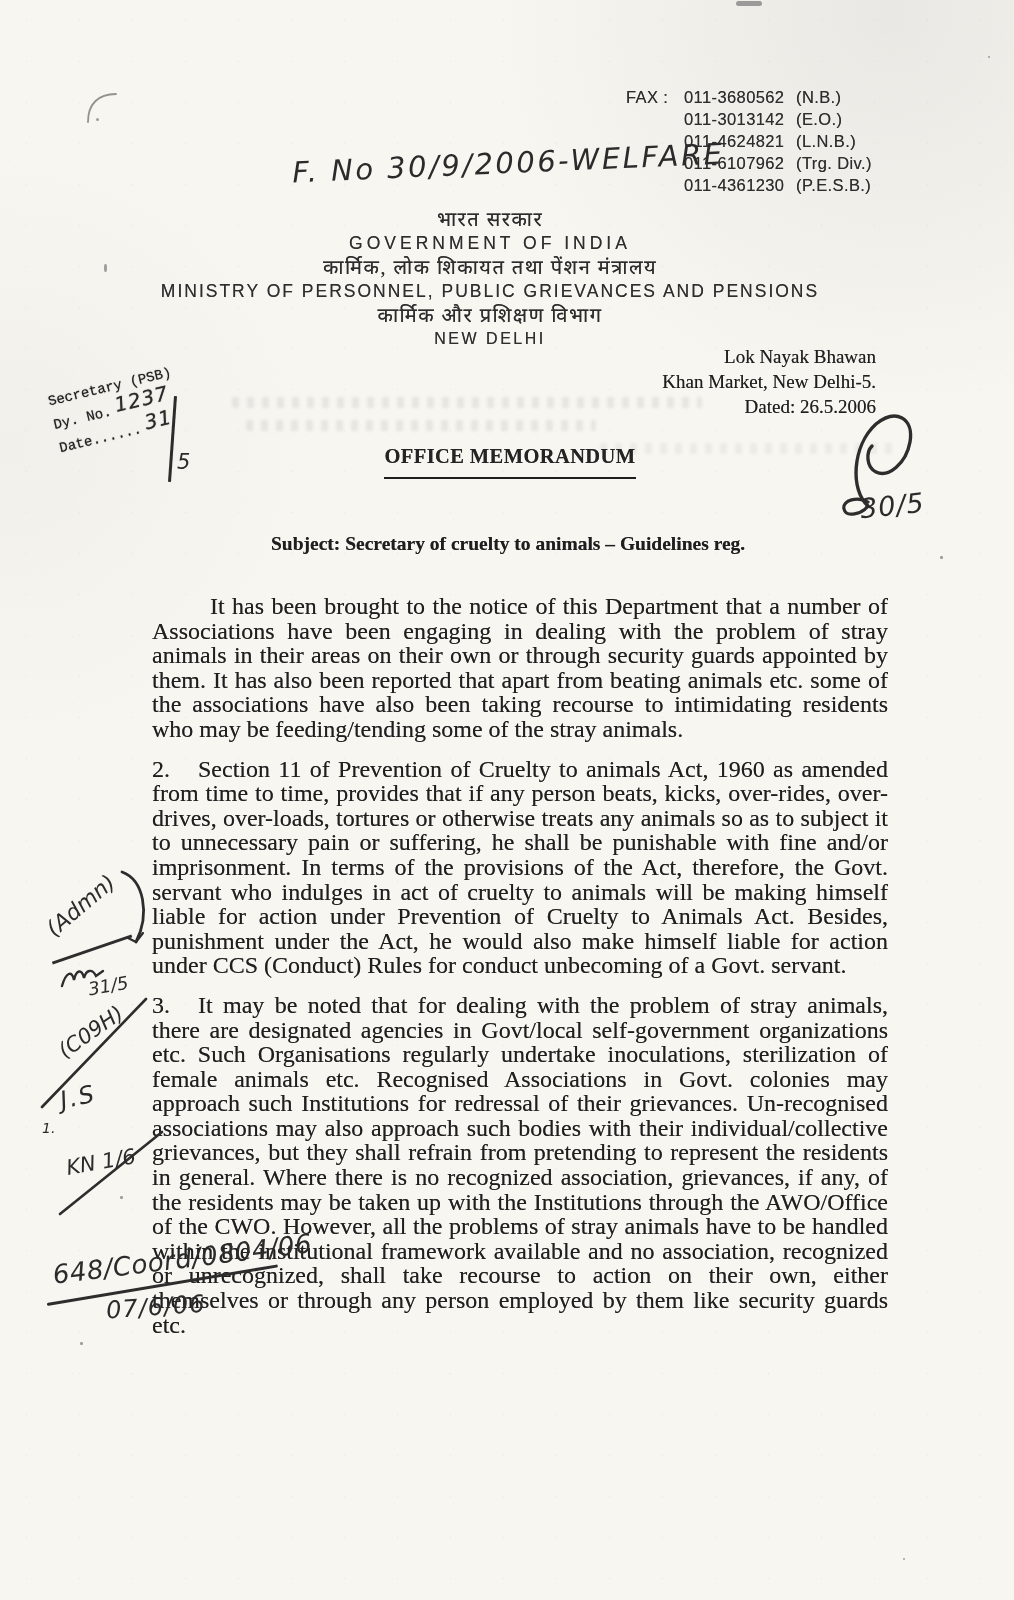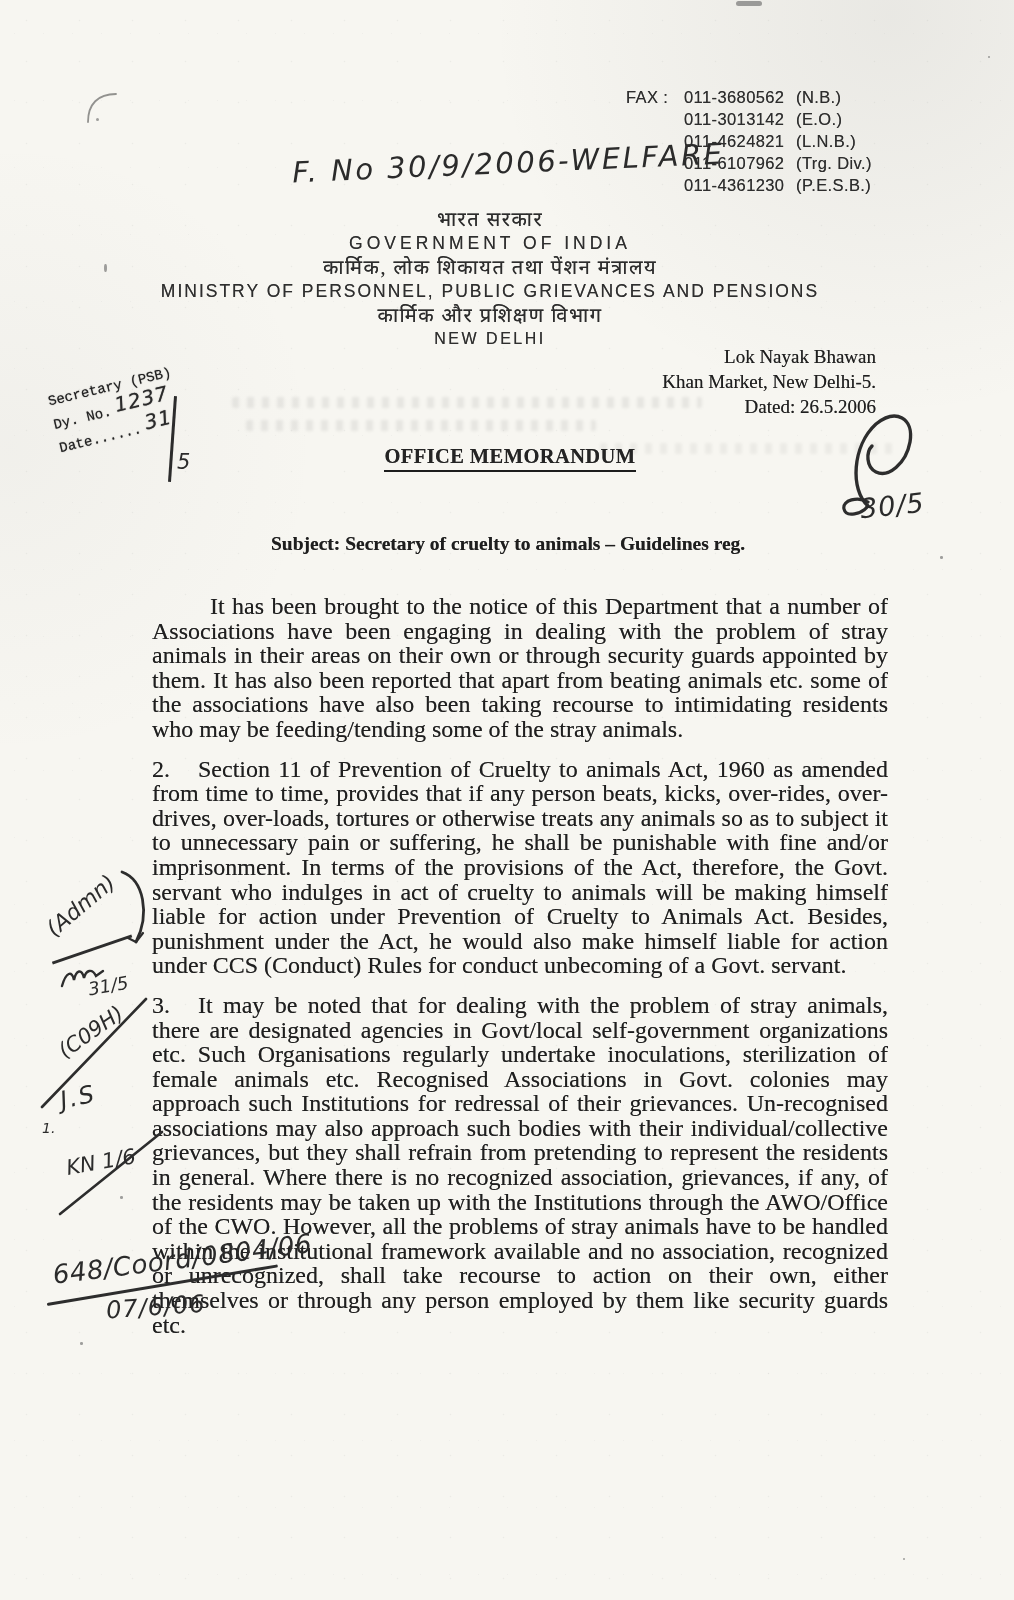--- a/index.html
+++ b/index.html
@@ -40,21 +40,21 @@
          font-family:"Liberation Mono",monospace;font-size:14px;line-height:21px;color:#222;
          text-shadow:0 0 1px rgba(30,30,30,.7);white-space:nowrap;}
   .st-hand{font-size:20px;margin-left:5px;position:relative;top:-2px;letter-spacing:1px;}
   .st-slash{left:171px;top:396px;width:2.5px;height:86px;background:#2c2c2c;transform:rotate(4deg);}
   .st-five{left:177px;top:450px;font-size:21px;}
   
   .ghost{background:repeating-linear-gradient(90deg, rgba(100,100,100,.55) 0 7px, rgba(100,100,100,0) 7px 15px);
          filter:blur(1.5px);opacity:.20;border-radius:2px;height:11px;}
   
   .om{left:0;top:445px;width:1020px;text-align:center;}
-  .om span{font-weight:700;font-size:20.5px;letter-spacing:.4px;border-bottom:2.4px solid #1d1d1d;padding-bottom:3px;}
+  .om span{font-weight:700;font-size:20.5px;letter-spacing:.4px;border-bottom:2.4px solid #1d1d1d;padding-bottom:10px;}
   
   .sig-svg{left:838px;top:408px;}
   .sig-date{left:860px;top:490px;font-size:27px;transform:rotate(-6deg);letter-spacing:1px;}
   
   .subject{left:271px;top:533px;font-weight:700;font-size:19.5px;color:#1e1e1e;}
   
   .bodyflow{left:152px;top:594px;width:736px;}
   .bodyflow p{margin:0 0 15px 0;font-size:24px;line-height:24.6px;text-align:justify;color:#1f1f1f;}
   .p-first{text-indent:58px;}
   .pnum{display:inline-block;width:46px;text-indent:0;}

